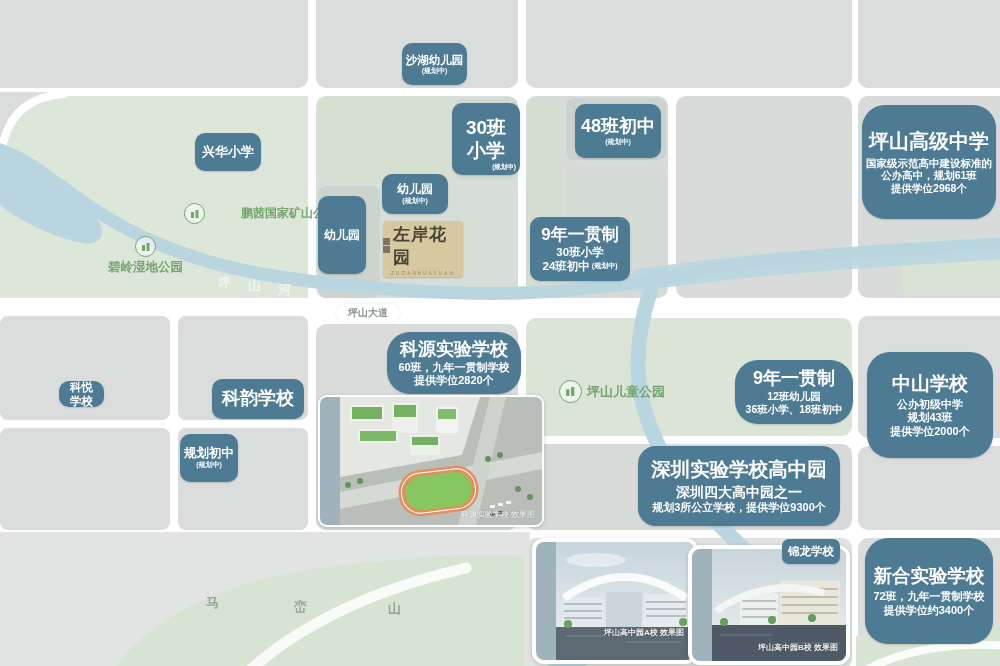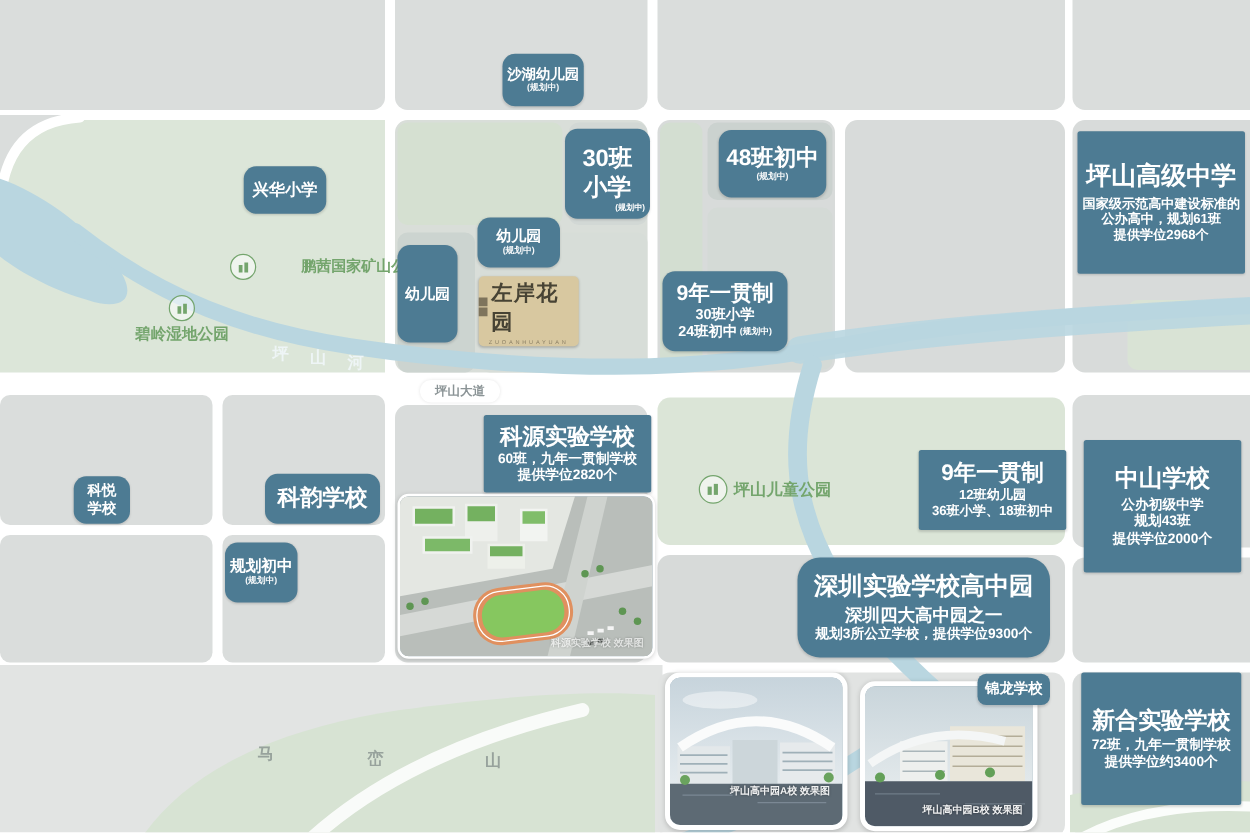--- a/index.html
+++ b/index.html
@@ -3,21 +3,21 @@
 <meta charset="utf-8">
 <style>
   html,body{margin:0;padding:0;}
   body{font-family:"Liberation Sans","DejaVu Sans",sans-serif;}
   #stage{position:relative;width:1000px;height:666px;overflow:hidden;background:#ffffff;}
   #terrain{position:absolute;left:0;top:0;}
   .badge{position:absolute;background:var(--badge);color:var(--badge-text);border-radius:10px;
     display:flex;flex-direction:column;align-items:center;justify-content:center;text-align:center;
     font-weight:bold;line-height:1.22;white-space:nowrap;box-shadow:0 1px 2px rgba(0,0,0,.15);z-index:30;}
   .badge .sub{font-size:7px;font-weight:600;opacity:.95;}
-  .badge-lg{border-radius:2px;}
+  .badge-lg{border-radius:23px;}
   .badge-xl{border-radius:18px;}
   .corner-sub{position:absolute;right:4px;bottom:4px;font-size:6.5px;font-weight:600;}
   .vert-sub{position:absolute;right:2px;top:50%;transform:translateY(-50%);writing-mode:vertical-rl;
     font-size:6px;font-weight:600;letter-spacing:1px;}
   .inline-sub{font-size:7px;font-weight:600;margin-left:2px;}
   .park-label{position:absolute;display:flex;align-items:center;gap:5px;color:var(--park-text);
     font-weight:bold;white-space:nowrap;z-index:25;}
   .park-label.vert{flex-direction:column;gap:2px;}
   .park-icon{width:19px;height:19px;border:1.6px solid var(--park-text);border-radius:50%;
     background:rgba(255,255,255,.55);display:flex;align-items:center;justify-content:center;flex:0 0 auto;}
@@ -29,21 +29,21 @@
   .mtn-char{color:var(--mountain-text);}
   .logo{position:absolute;background:var(--logo-bg);border-radius:4px;color:var(--logo-text);
     display:flex;flex-direction:column;align-items:center;justify-content:center;z-index:30;
     box-shadow:0 1px 2px rgba(0,0,0,.2);}
   .logo-row{display:flex;align-items:center;gap:3px;}
   .logo-seal{display:flex;flex-direction:column;gap:1px;}
   .logo-seal i{display:block;width:7px;height:7px;background:#6e6residual;background:#6e6550;opacity:.85;}
   .logo-name{font-family:"Liberation Serif","DejaVu Serif",serif;font-size:17px;font-weight:bold;letter-spacing:1px;}
   .logo-pinyin{font-size:4.5px;letter-spacing:2.2px;margin-top:2px;color:#8d8166;}
   .photo-card{position:absolute;border:4px solid #ffffff;border-radius:12px;overflow:hidden;
-    box-shadow:0 1px 4px rgba(0,0,0,.18);z-index:20;background:#9fb3bd;}
+    box-shadow:0 1px 4px rgba(0,0,0,.18);z-index:20;background:#9fb3bd;padding-left:20px;}
   .photo-main{border-width:2px;border-radius:9px;}
   .photo-caption{position:absolute;color:rgba(255,255,255,.92);font-size:8px;font-weight:600;
     text-shadow:0 0 2px rgba(0,0,0,.45);white-space:nowrap;z-index:5;}
 </style>
 </head>
 <body>
 
 <div id="stage">
 
   <svg id="terrain" width="1000" height="666" viewBox="0 0 1000 666">
@@ -324,21 +324,21 @@
       <span class="inline-sub">(规划中)</span>
     </div>
   </div>
 
   <div class="badge badge-lg" style="left:387px;top:332px;width:134px;height:62px;">
     <div style="font-size:18px;">科源实验学校</div>
     <div style="font-size:11px;">60班，九年一贯制学校</div>
     <div style="font-size:11px;">提供学位2820个</div>
   </div>
 
-  <div class="badge" style="left:59px;top:381px;width:45px;height:38px;">
+  <div class="badge" style="left:59px;top:381px;width:45px;height:26px;">
     <div style="font-size:11.5px;">科悦</div>
     <div style="font-size:11.5px;">学校</div>
   </div>
 
   <div class="badge" style="left:212px;top:379px;width:92px;height:40px;">
     <div style="font-size:18px;">科韵学校</div>
   </div>
 
   <div class="badge" style="left:180px;top:434px;width:58px;height:48px;">
     <div style="font-size:12.5px;">规划初中</div>

